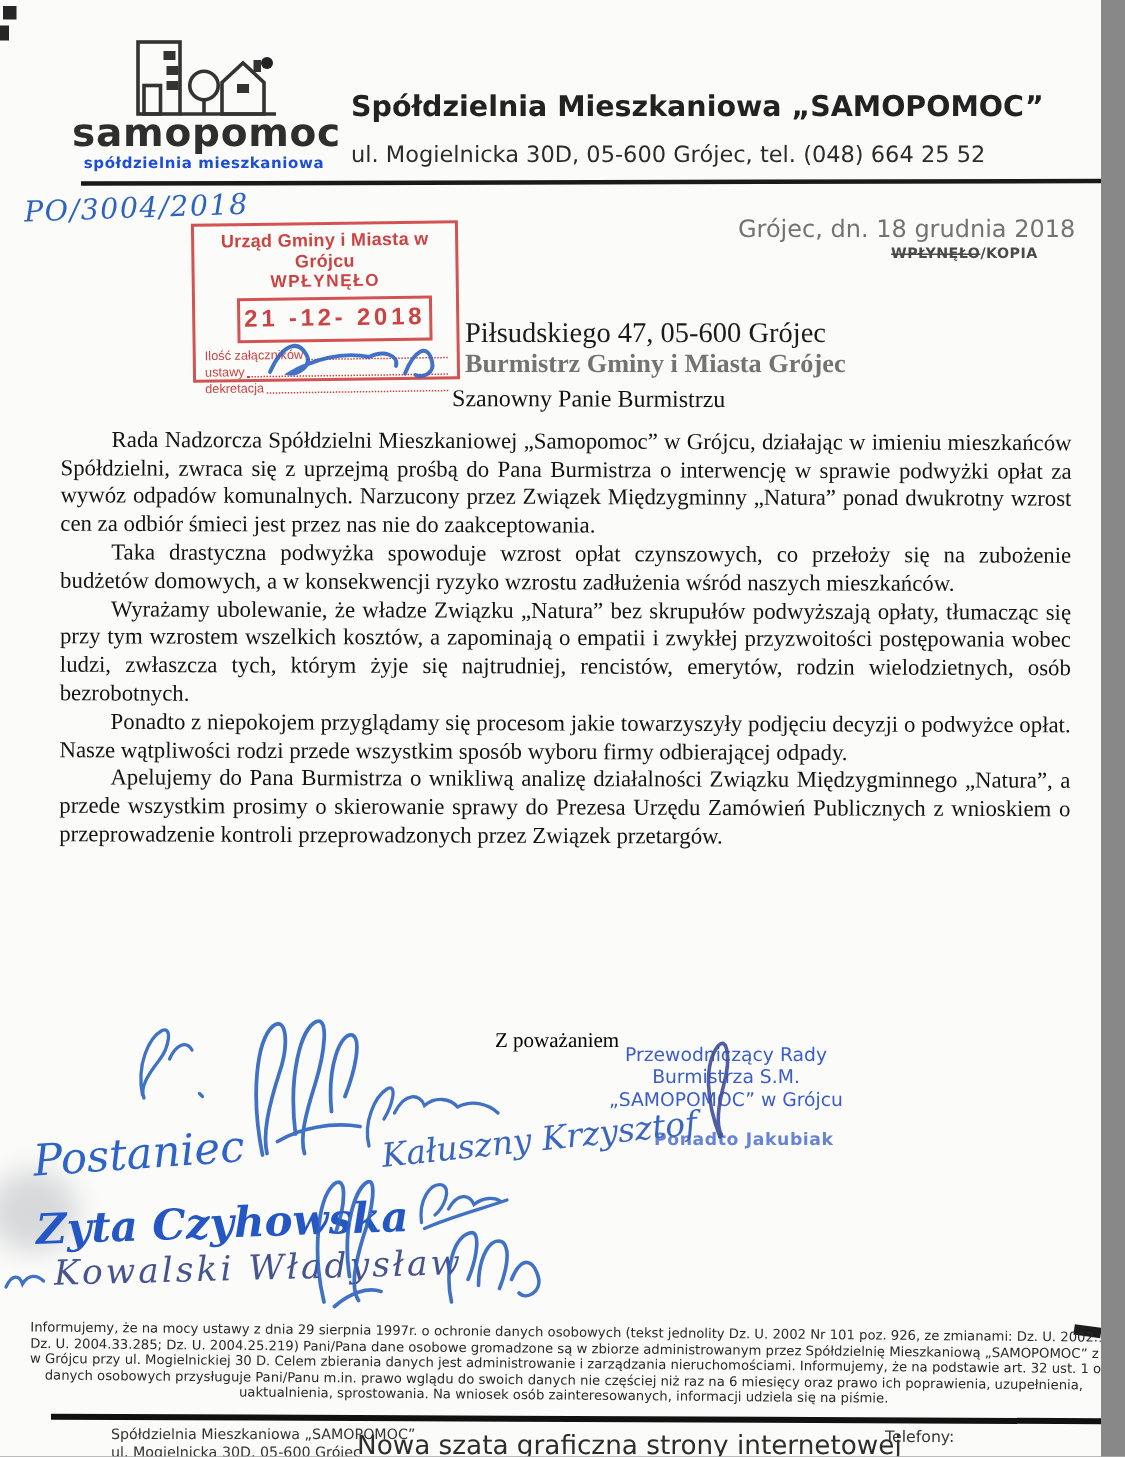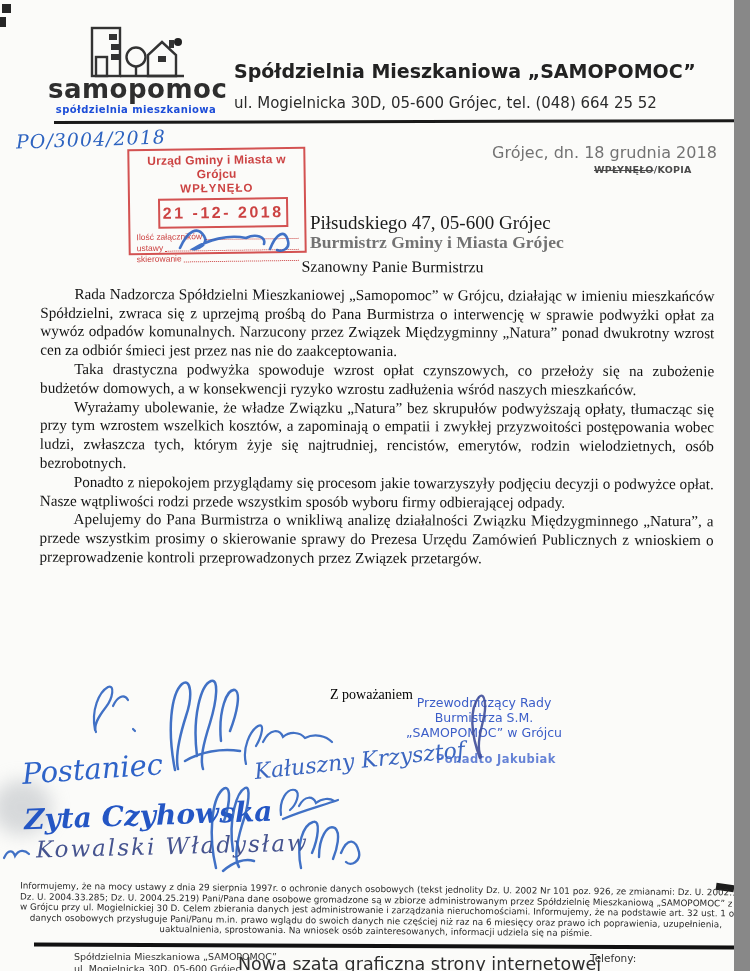--- a/index.html
+++ b/index.html
@@ -135,21 +135,21 @@
     <div class="stamp-datebox">21 -12- 2018</div>
     <div class="stamp-row">
         <span>Ilość załączników</span>
         <div class="dots"></div>
       </div>
     <div class="stamp-row">
         <span>ustawy</span>
         <div class="dots"></div>
       </div>
     <div class="stamp-row">
-        <span>skierowanie</span>
+        <span>dekretacja</span>
         <div class="dots"></div>
       </div>
   </div>
 
   <div class="dateline">Grójec, dn. 18 grudnia 2018</div>
   <div class="orig-kopia"><span class="strike">WPŁYNĘŁO</span><span>/KOPIA</span></div>
 
   <div class="recipient-name">Burmistrz Gminy i Miasta Grójec</div>
   <div class="recipient-address">Piłsudskiego 47, 05-600 Grójec</div>
 

